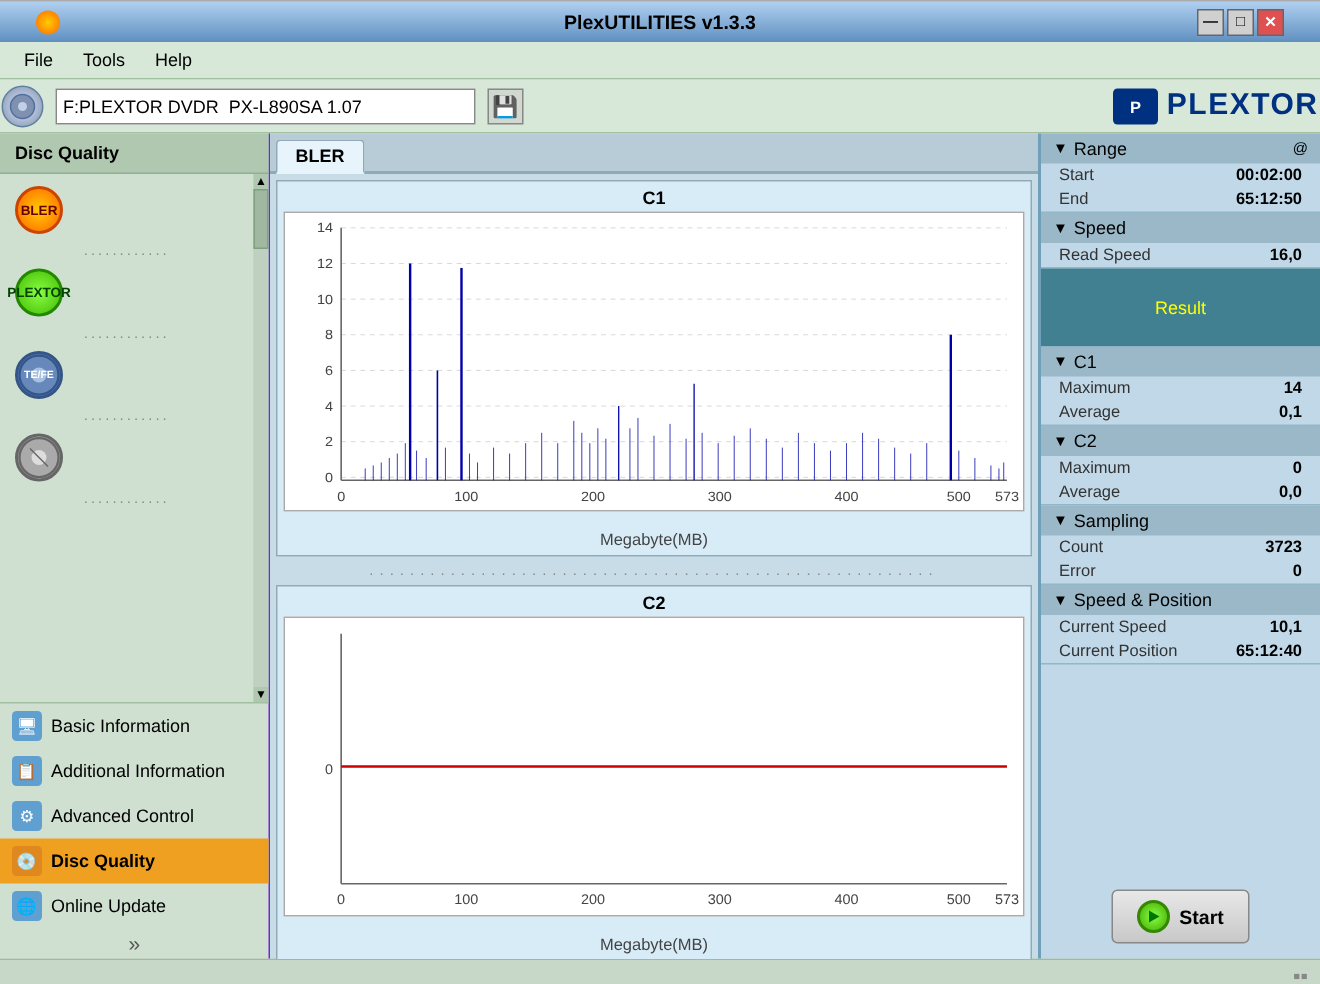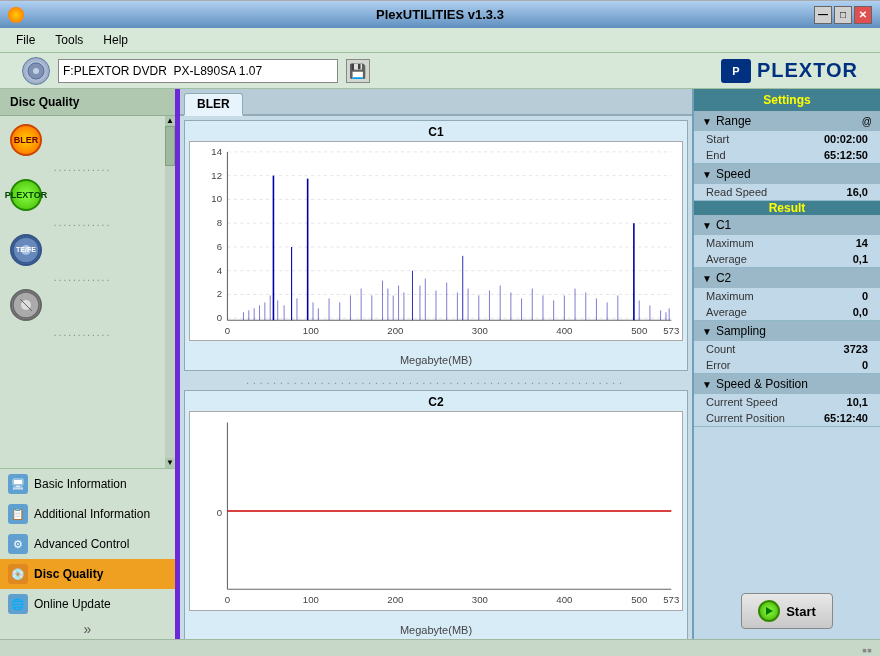--- a/index.html
+++ b/index.html
@@ -12,21 +12,21 @@
       overflow: hidden;
     }
 
     
     .title-bar {
       background: linear-gradient(to bottom, #b0d0f0, #6090c0);
       height: 28px;
       display: flex;
       align-items: center;
       justify-content: space-between;
-      padding: 0 8px;
+      padding: 0 24px;
       border-top: 1px solid #aaa;
     }
     .title-bar-left {
       display: flex;
       align-items: center;
       gap: 6px;
     }
     .title-bar-icon {
       width: 16px;
       height: 16px;
@@ -76,21 +76,21 @@
       cursor: pointer;
       font-size: 12px;
     }
 
     
     .drive-bar {
       background: #d8e8d8;
       height: 36px;
       display: flex;
       align-items: center;
-      padding: 0 22px;
+      padding: 0 1px;
       border-bottom: 1px solid #a0c0a0;
       gap: 8px;
     }
     .drive-icon {
       width: 28px;
       height: 28px;
       background: radial-gradient(ellipse, #e0e8f8, #8090b0);
       border-radius: 50%;
       border: 1px solid #6080a0;
       display: flex;
@@ -145,21 +145,21 @@
     
     .main-layout {
       display: flex;
       height: calc(656px - 28px - 22px - 36px - 20px);
     }
 
     
     .sidebar {
       width: 180px;
       background: #d0e0d0;
-      border-right: 5px solid #6d28d9;
+      border-right: 1px solid #6d28d9;
       display: flex;
       flex-direction: column;
     }
     .sidebar-header {
       background: #b0c8b0;
       padding: 6px 10px;
       font-weight: bold;
       font-size: 12px;
       border-bottom: 1px solid #90b090;
     }
@@ -320,22 +320,22 @@
       justify-content: space-between;
       padding: 2px 12px;
       font-size: 11px;
     }
     .rp-label { color: #333; }
     .rp-value { color: #000; font-weight: bold; }
     .result-header {
       background: #408090;
       color: #ffff00;
       text-align: center;
-      padding: 0;
-      font-weight: bold;
+      padding: 19px;
+      font-weight: normal;
       font-size: 12px;
     }
 
     .start-btn-area {
       margin-top: auto;
       padding: 10px;
       display: flex;
       justify-content: center;
     }
     .start-btn {
@@ -659,21 +659,20 @@
             <text x="420" y="183" font-size="9" text-anchor="middle" fill="#444">500</text>
             <text x="450" y="183" font-size="9" text-anchor="middle" fill="#444">573</text>
           </svg>
         </div>
         <div class="chart-x-label">Megabyte(MB)</div>
       </div>
     </div>
   </div>
 
   <div class="right-panel">
-    <div class="right-panel-header">Settings</div>
 
     <div class="rp-section">
       <div class="rp-section-header">
         <span class="arrow">▼</span>
         <span>Range</span>
         <span style="margin-left:auto;font-size:10px;">@</span>
       </div>
       <div class="rp-row">
         <span class="rp-label">Start</span>
         <span class="rp-value">00:02:00</span>

